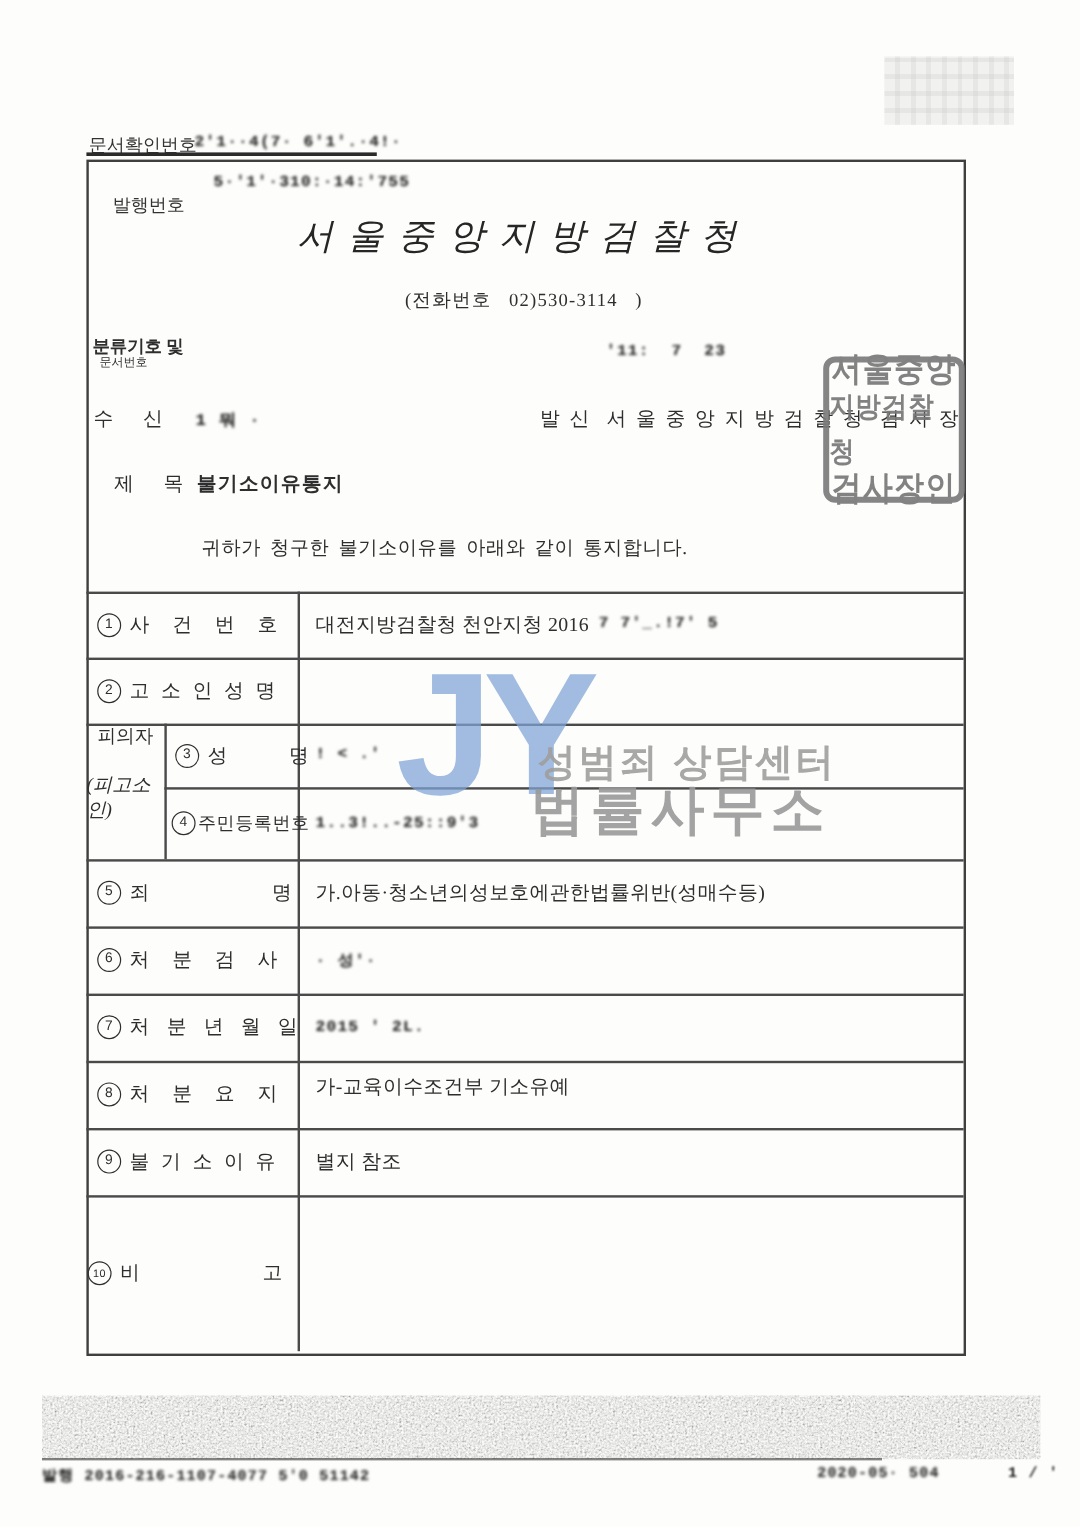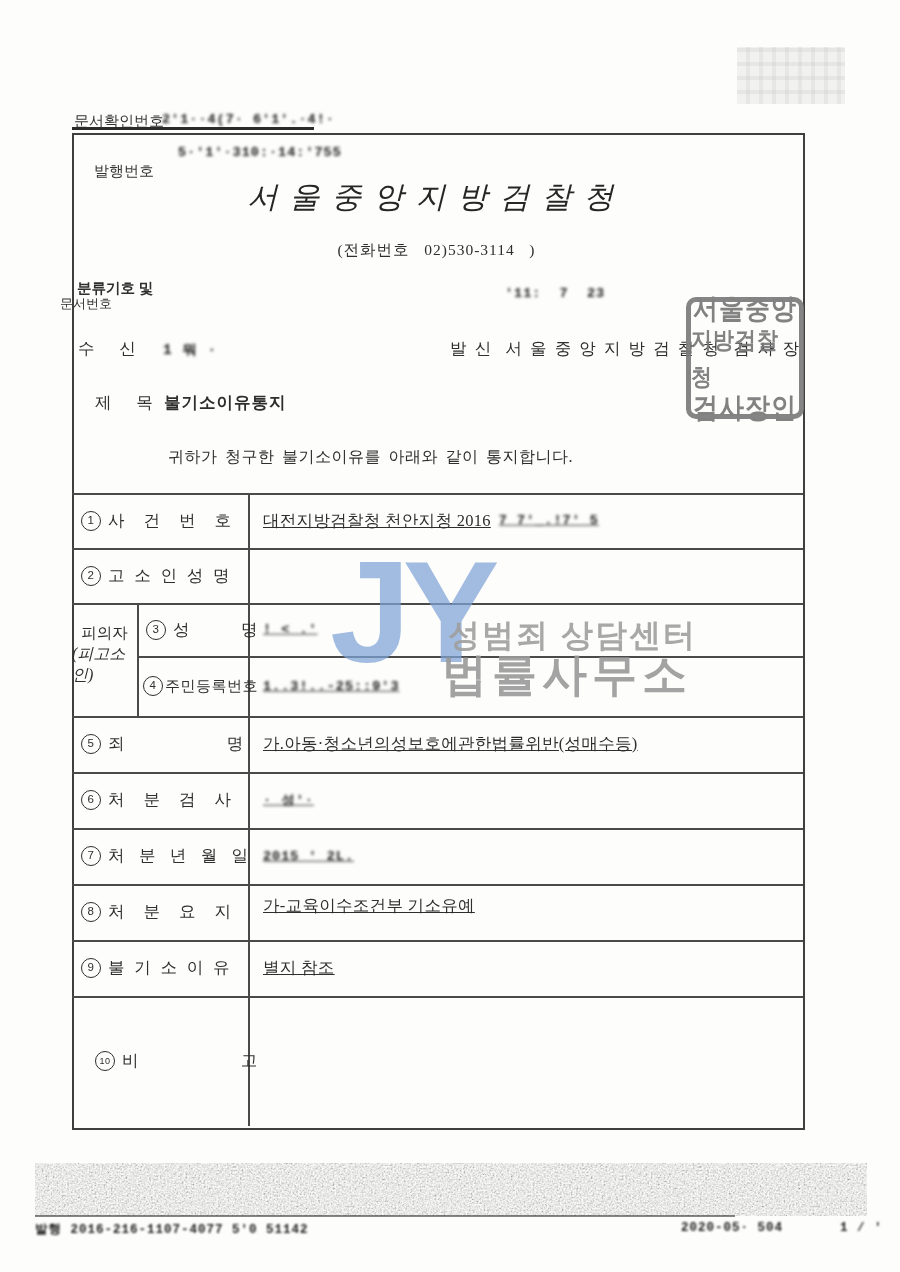--- a/index.html
+++ b/index.html
@@ -12,21 +12,21 @@
         font-family:"Liberation Mono","DejaVu Sans Mono",monospace;transform:scaleY(.95);}
   .blob-sm{filter:blur(1.3px);color:#1a1a1a;font-weight:700;font-size:12.5px;letter-spacing:1px;
         font-family:"Liberation Mono","DejaVu Sans Mono",monospace;}
   .frame{border:2px solid #3f3f3f;}
   .hline{background:#4a4a4a;height:2px;}
   .vline{background:#4a4a4a;width:2px;}
   .row-label{display:flex;align-items:center;gap:7px;font-size:16.5px;letter-spacing:.5px;}
   .cnum{display:inline-flex;align-items:center;justify-content:center;
         width:18px;height:18px;border:1.4px solid #2e2e2e;border-radius:50%;
         font-size:11.5px;line-height:1;flex:0 0 auto;font-family:"Liberation Sans",sans-serif;}
-  .cell-val{font-size:16.5px;display:flex;align-items:center;gap:8px;letter-spacing:.3px;text-decoration:underline;}
+  .cell-val{font-size:16.5px;display:flex;align-items:center;gap:8px;letter-spacing:.3px;}
   .title{font-size:30px;letter-spacing:12px;text-align:center;color:#262626;}
   .seal{border:5px solid #7b7b7b;border-radius:10px;display:flex;flex-direction:column;
         align-items:center;justify-content:center;filter:blur(.4px);opacity:.92;
         font-family:"Liberation Sans","DejaVu Sans",sans-serif;}
   .seal div{font-size:25px;font-weight:700;color:#787878;line-height:33px;letter-spacing:1px;
         transform:scaleY(1.12);}
   .wm{font-family:"Liberation Sans","DejaVu Sans",sans-serif;}
   .noise-edge{background:#222;height:2px;opacity:.55;}
   .pixel-block{background:
      repeating-linear-gradient(0deg, rgba(80,80,80,.05) 0 10px, rgba(80,80,80,.13) 10px 14px),
@@ -43,21 +43,21 @@
 
   <div class="abs frame" style="left:72px;top:133px;width:729px;height:993px;"></div>
 
   <span class="abs lbl" style="left:94px;top:146px;margin-top:16px;">발행번호</span>
   <span class="abs blob" style="left:178px;top:145px;">5·'1'·310:·14:'755</span>
 
   <div class="abs title" style="left:72px;top:177px;width:729px;font-style:italic;">서울중앙지방검찰청</div>
   <div class="abs pre" style="left:72px;top:240px;width:729px;text-align:center;font-size:15.5px;letter-spacing:1px;">(전화번호   02)530-3114   )</div>
 
   <span class="abs" style="left:77px;top:279px;font-size:14.5px;font-weight:bold;">분류기호 및</span>
-  <span class="abs" style="left:60px;top:295px;font-size:13px;">문서번호</span>
+  <span class="abs" style="left:83px;top:295px;font-size:10px;">문서번호</span>
   <span class="abs blob pre" style="left:505px;top:286px;">'11:  7  23</span>
 
   <span class="abs pre" style="left:78px;top:338px;font-size:16.5px;">수      신</span>
   <span class="abs blob" style="left:163px;top:340px;font-size:14.5px;">1 뭐 ·</span>
   <span class="abs pre" style="left:450px;top:338px;font-size:16.5px;letter-spacing:2px;">발 신  서 울 중 앙 지 방 검 찰 청  검 사 장</span>
 
   <div class="abs seal" style="left:686px;top:297px;width:108px;height:112px;">
     <div>서울중앙</div>
     <div style="font-size:21px;">지방검찰청</div>
     <div>검사장인</div>
@@ -81,21 +81,21 @@
   <div class="abs vline" style="left:248px;top:493px;height:633px;"></div>
   <div class="abs vline" style="left:137px;top:603px;height:113px;"></div>
 
   <div class="abs row-label pre" style="left:81px;top:493px;height:55px;">
     <span class="cnum">1</span><span>사    건    번    호</span>
   </div>
   <div class="abs row-label pre" style="left:81px;top:548px;height:55px;">
     <span class="cnum">2</span><span>고  소  인  성  명</span>
   </div>
 
-  <div class="abs" style="left:72px;top:603px;width:65px;height:83px;display:flex;flex-direction:column;align-items:center;justify-content:flex-end;">
+  <div class="abs" style="left:72px;top:603px;width:65px;height:83px;display:flex;flex-direction:column;align-items:center;justify-content:space-between;">
     <span style="font-size:15.5px;">피의자</span>
     <span style="font-size:16px;font-style:italic;">(피고소인)</span>
   </div>
   <div class="abs row-label pre" style="left:146px;top:603px;height:53px;">
     <span class="cnum">3</span><span>성           명</span>
   </div>
   <div class="abs row-label pre" style="left:143px;top:656px;height:60px;font-size:15px;gap:2px;">
     <span class="cnum">4</span><span>주민등록번호</span>
   </div>
 
@@ -107,21 +107,21 @@
   </div>
   <div class="abs row-label pre" style="left:81px;top:828px;height:56px;">
     <span class="cnum">7</span><span>처   분   년   월   일</span>
   </div>
   <div class="abs row-label pre" style="left:81px;top:884px;height:56px;">
     <span class="cnum">8</span><span>처    분    요    지</span>
   </div>
   <div class="abs row-label pre" style="left:81px;top:940px;height:56px;">
     <span class="cnum">9</span><span>불  기  소  이  유</span>
   </div>
-  <div class="abs row-label pre" style="left:95px;top:996px;height:130px;align-items:center;">
+  <div class="abs row-label pre" style="left:73px;top:996px;height:130px;align-items:center;">
     <span class="cnum" style="font-size:9px;">10</span><span>비                      고</span>
   </div>
 
   <div class="abs cell-val" style="left:263px;top:493px;height:55px;">
     <span>대전지방검찰청 천안지청 2016</span>
     <span class="blob">7 7'_.!7' 5</span>
   </div>
   <div class="abs cell-val" style="left:263px;top:603px;height:53px;">
     <span class="blob">! &lt; .'</span>
   </div>

